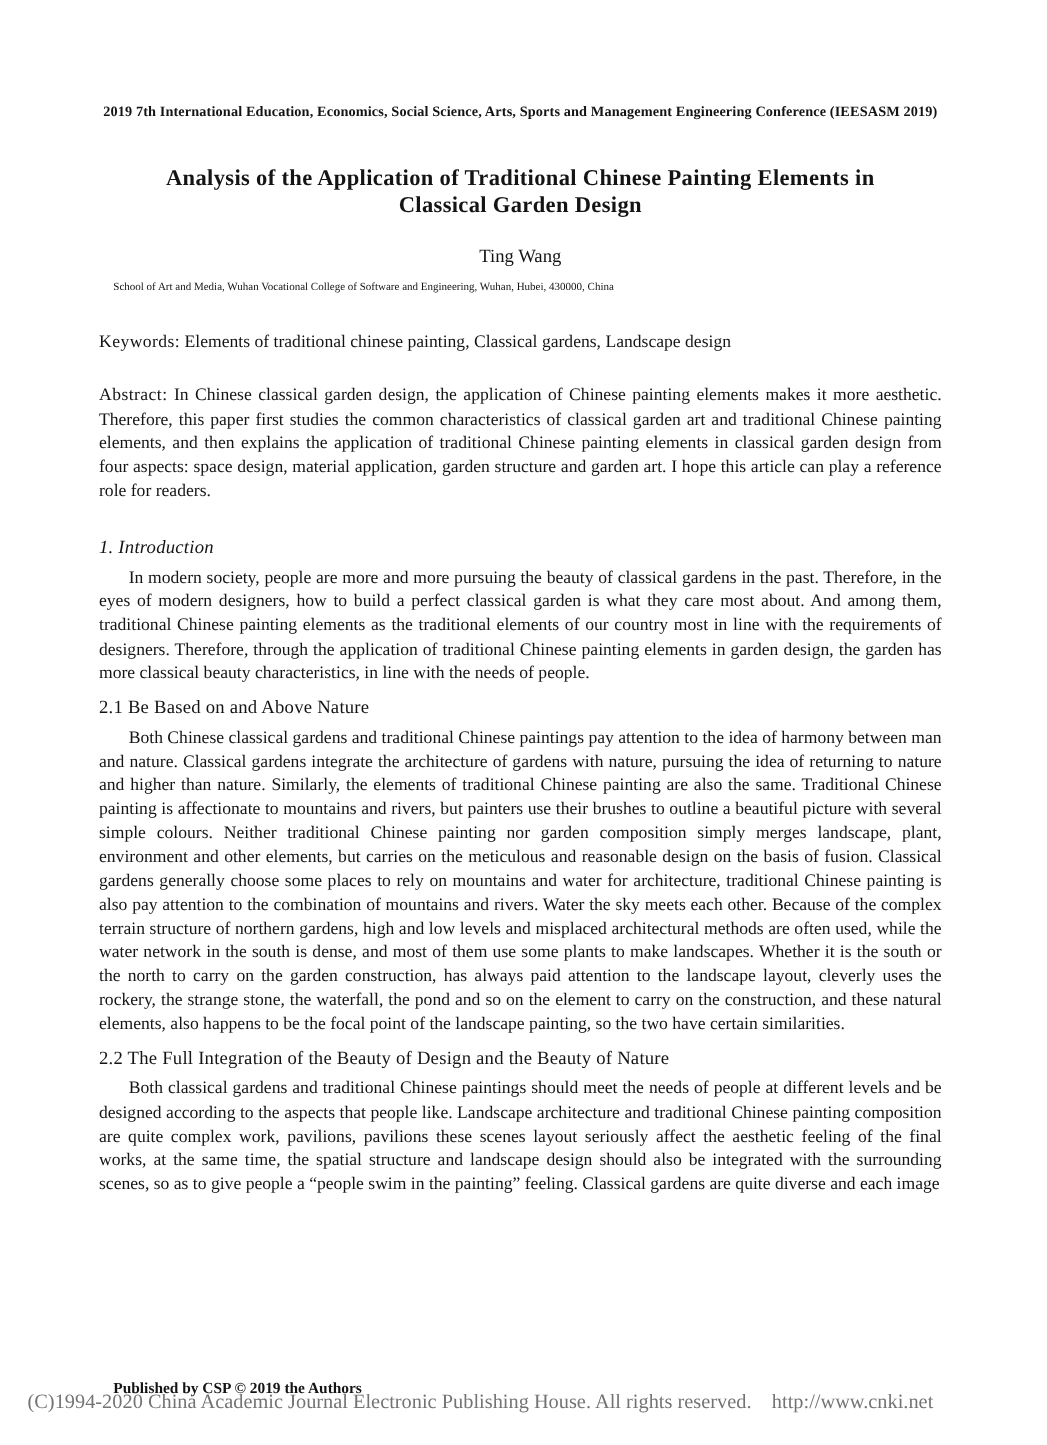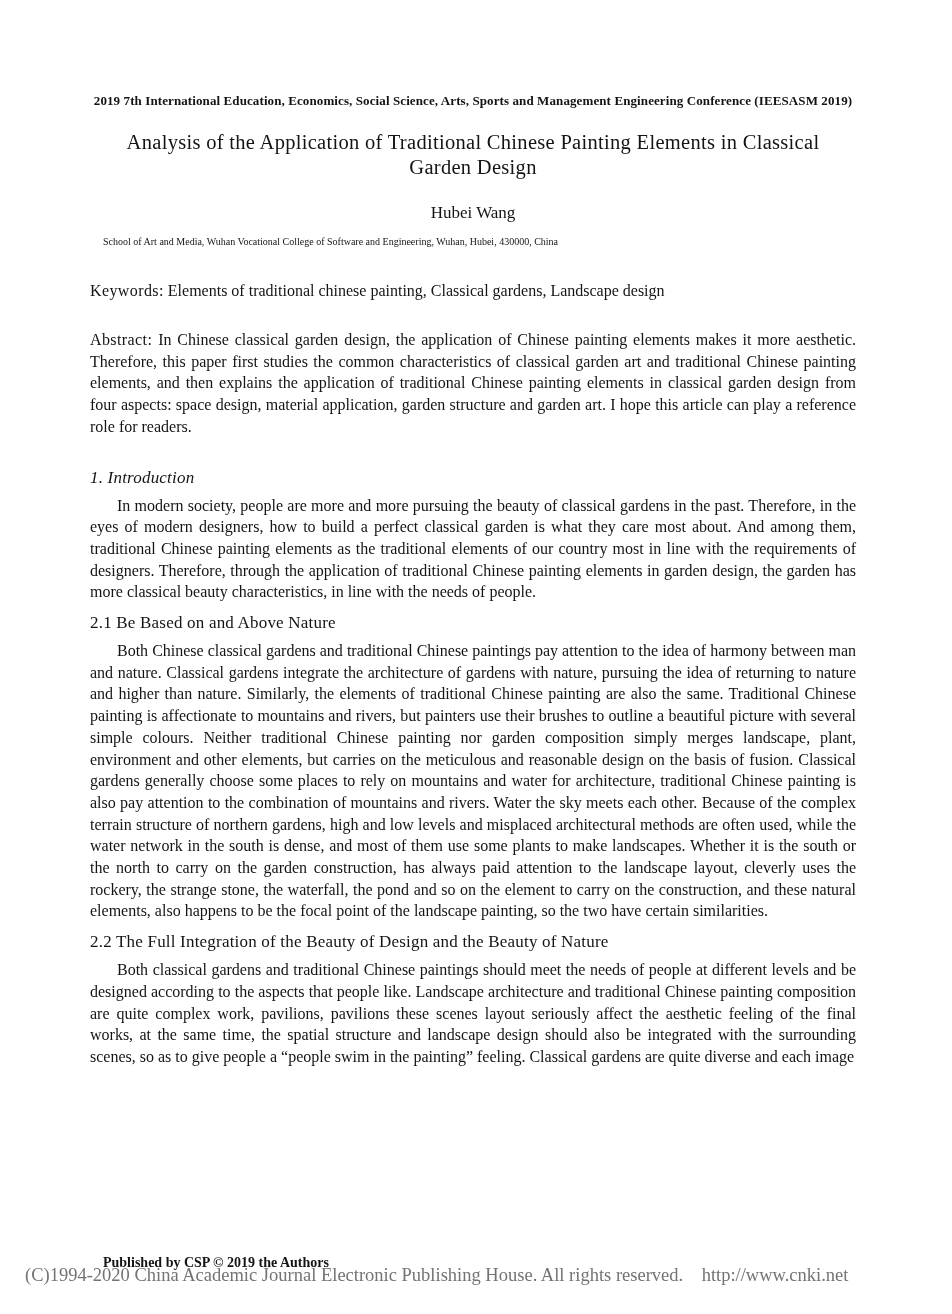--- a/index.html
+++ b/index.html
@@ -28,25 +28,25 @@
     padding-top: 77px;
     text-align: center;
     font-size: 13px;
     font-weight: bold;
     line-height: 15px;
     white-space: nowrap;
     letter-spacing: 0.1px;
     margin: 0 -10px;
   }
   .title {
-    margin: 22px auto 0;
+    margin: 42px auto 0;
     max-width: 700px;
     text-align: center;
     font-size: 20.5px;
-    font-weight: normal;
+    font-weight: bold;
     line-height: 25px;
     letter-spacing: 0.3px;
   }
   .author {
     margin-top: 22px;
     text-align: center;
     font-size: 17px;
     line-height: 22px;
   }
   .affiliation {
@@ -115,21 +115,21 @@
 </style>
 </head>
 <body>
 
 <div class="page">
 
   <div class="conf-header">2019 7th International Education, Economics, Social Science, Arts, Sports and Management Engineering Conference (IEESASM 2019)</div>
 
   <h1 class="title">Analysis of the Application of Traditional Chinese Painting Elements in Classical Garden Design</h1>
 
-  <div class="author">Hubei Wang</div>
+  <div class="author">Ting Wang</div>
 
   <div class="affiliation">School of Art and Media, Wuhan Vocational College of Software and Engineering, Wuhan, Hubei, 430000, China</div>
 
   <p class="keywords"><span class="label">Keywords:</span> <span>Elements of traditional chinese painting, Classical gardens, Landscape design</span></p>
 
   <p class="abstract"><span class="label">Abstract:</span> <span>In Chinese classical garden design, the application of Chinese painting elements makes it more aesthetic. Therefore, this paper first studies the common characteristics of classical garden art and traditional Chinese painting elements, and then explains the application of traditional Chinese painting elements in classical garden design from four aspects: space design, material application, garden structure and garden art. I hope this article can play a reference role for readers.</span></p>
 
   <h2 class="sec">1. Introduction</h2>
 
   <p class="body-para">In modern society, people are more and more pursuing the beauty of classical gardens in the past. Therefore, in the eyes of modern designers, how to build a perfect classical garden is what they care most about. And among them, traditional Chinese painting elements as the traditional elements of our country most in line with the requirements of designers. Therefore, through the application of traditional Chinese painting elements in garden design, the garden has more classical beauty characteristics, in line with the needs of people.</p>

